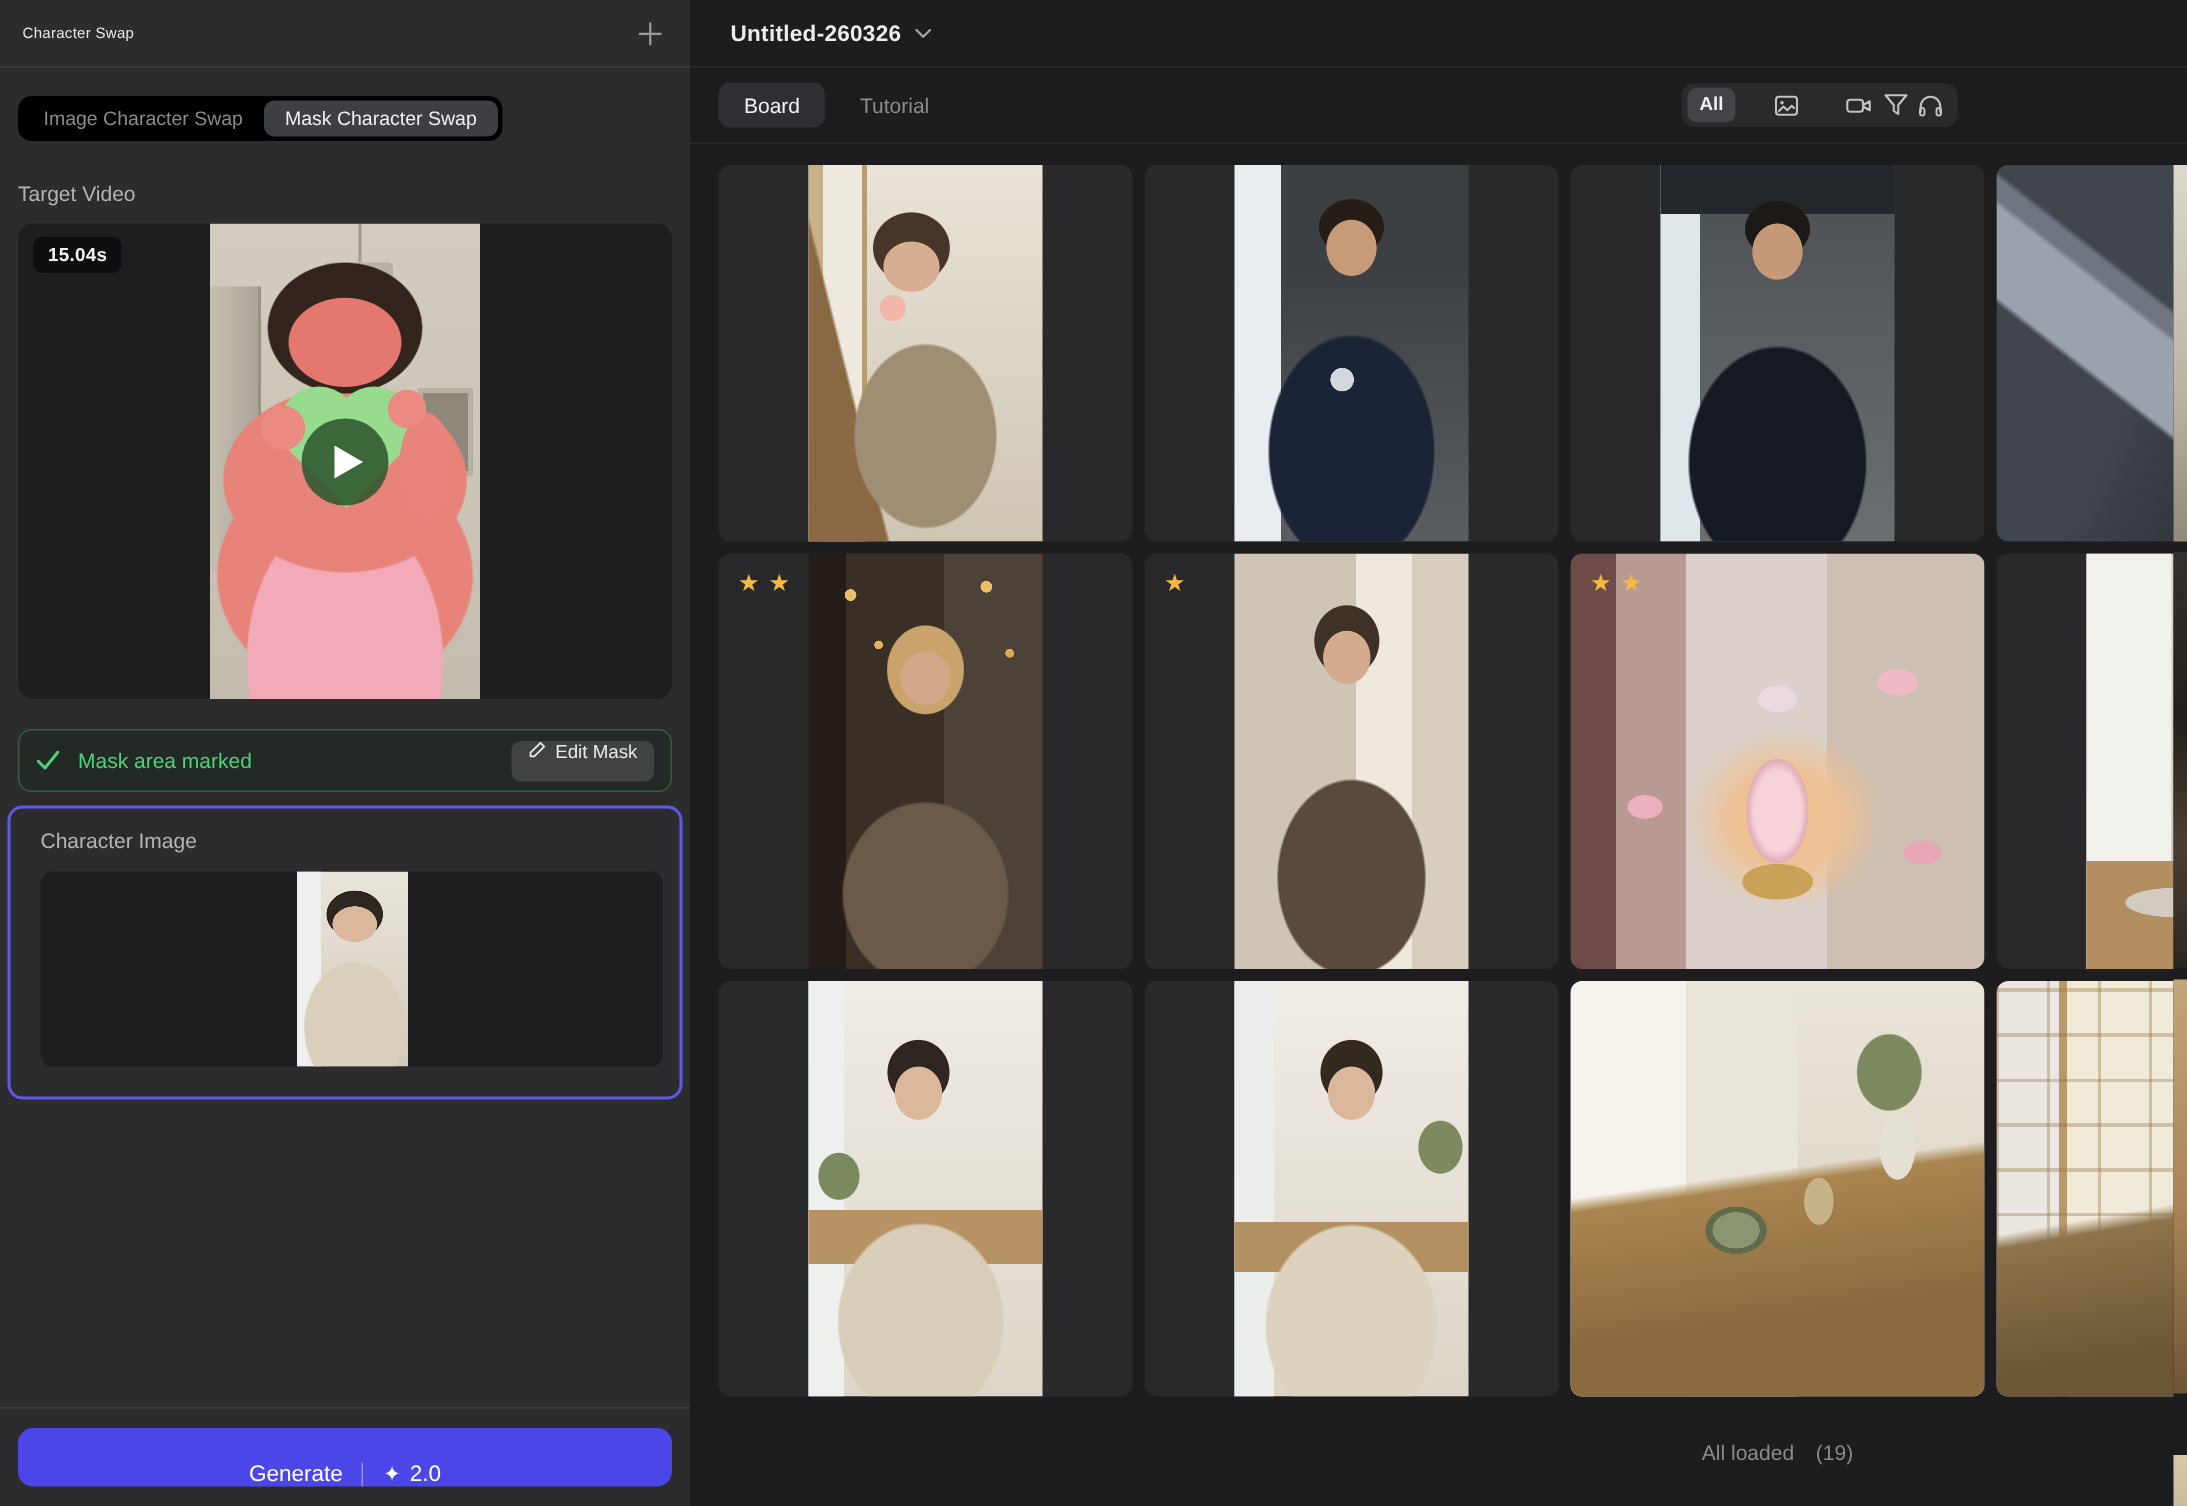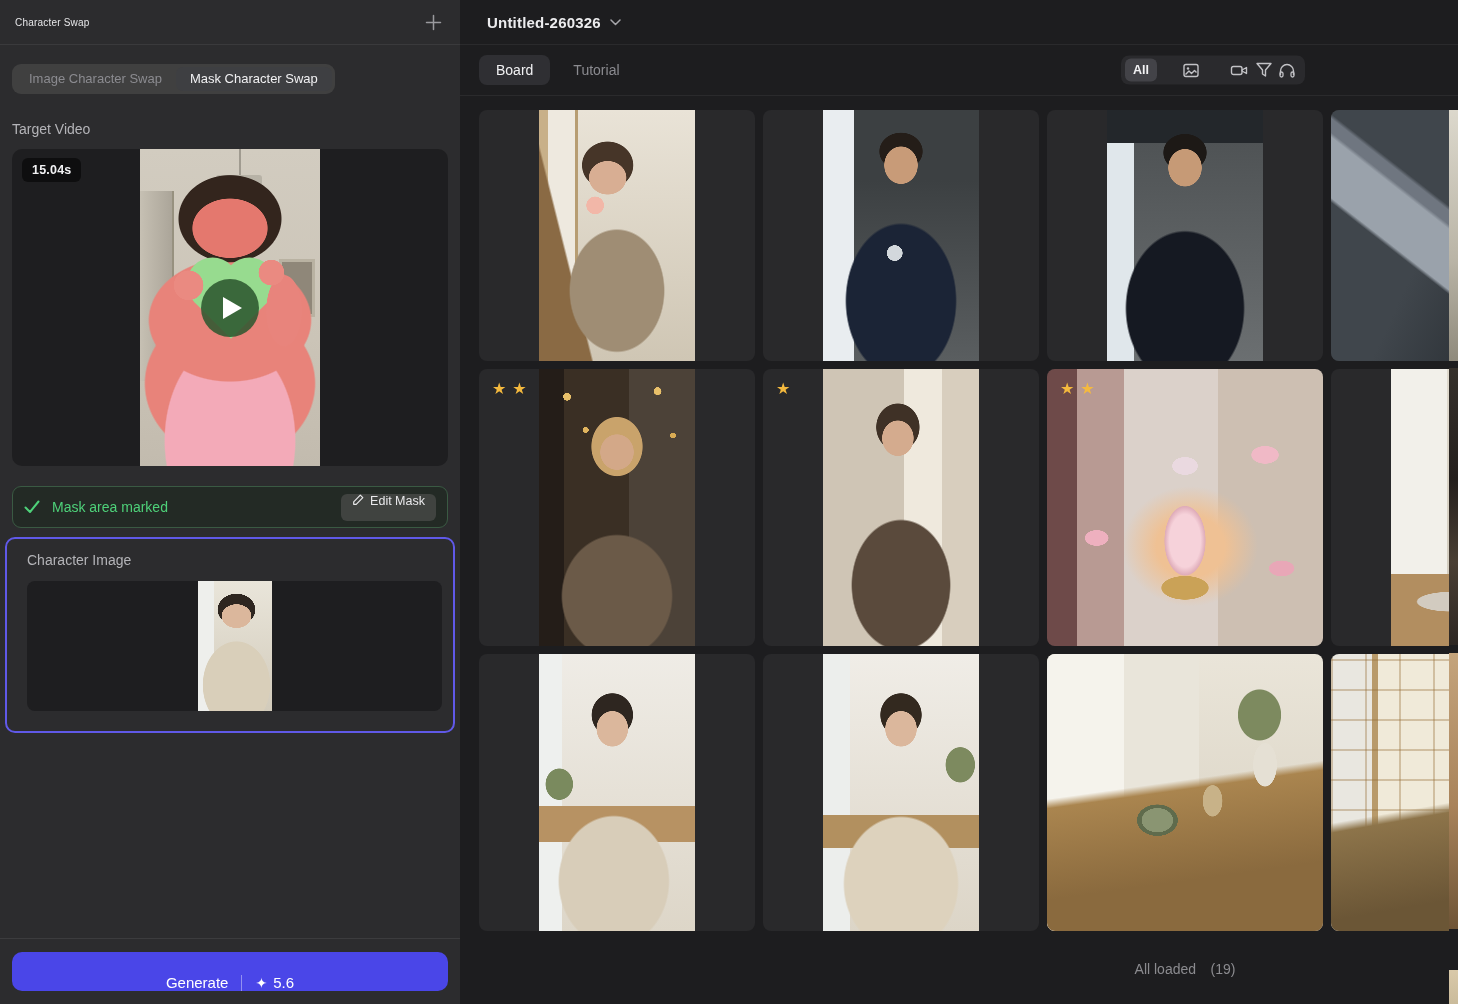--- a/index.html
+++ b/index.html
@@ -7,21 +7,21 @@
   body { font-family:"Liberation Sans","DejaVu Sans",sans-serif; }
   .app { position:relative; width:1458px; height:1004px; overflow:hidden; display:flex; background:#1d1d1f; }
 
   
   .sidebar { position:relative; width:460px; height:100%; background:#2c2c2e; flex:0 0 460px; display:flex; flex-direction:column; }
   .sidebar-header { height:45px; flex:0 0 45px; display:flex; align-items:center; padding:0 15px; border-bottom:1px solid rgba(255,255,255,0.07); }
   .sidebar-title { font-size:10px; font-weight:500; color:#e7e7e9; letter-spacing:.2px; }
   .icon-btn { margin-left:auto; width:24px; height:24px; display:flex; align-items:center; justify-content:center; cursor:pointer; }
   .sidebar-body { flex:1; padding:0 12px; overflow:hidden; }
 
-  .seg-control { margin-top:19px; display:inline-flex; background:#404040; border-radius:9px; padding:3px; }
+  .seg-control { margin-top:19px; display:inline-flex; background:#000000; border-radius:9px; padding:3px; }
   .seg-item { padding:0 14px; height:24px; line-height:24px; font-size:13px; color:#8b8b90; border-radius:7px; cursor:pointer; white-space:nowrap; }
   .seg-item.active { background:#3e3f42; color:#f1f1f3; font-weight:500; }
 
   .section-label { margin-top:27px; font-size:14px; color:#b4b4b8; }
 
   .video-panel { position:relative; margin-top:12px; height:317px; background:#1e1e20; border-radius:10px; overflow:hidden; }
   .duration-badge { position:absolute; z-index:9; top:9px; left:10px; background:rgba(8,8,8,0.72); color:#f2f2f4; font-size:12.5px; font-weight:600; padding:5px 10px; border-radius:6px; letter-spacing:.2px; }
   .video-thumb { position:absolute; left:50%; transform:translateX(-50%); top:0; width:180px; height:317px; background:linear-gradient(180deg,#d2ccc0 0%,#cbc4b7 60%,#c2bbae 100%); overflow:hidden; }
   .vt-lamp { position:absolute; top:26px; left:55%; transform:translateX(-50%); width:46px; height:30px; background:#b7b2a6; border-radius:3px; }
   .vt-lamp::before { content:""; position:absolute; top:-26px; left:50%; width:2px; height:26px; background:#a09b90; }
@@ -261,21 +261,21 @@
         </div>
       </div>
     </div>
 
     <div class="sidebar-footer">
       <button class="generate-btn">
         <span class="gen-label">Generate</span>
         <span class="gen-divider"></span>
         <span class="gen-credits">
           <span class="spark">✦</span>
-          <span>5.6</span>
+          <span>2.0</span>
         </span>
       </button>
     </div>
   </div>
 
   <div class="main">
     <div class="main-header">
       <span class="main-title-wrap">
         <span class="main-title">Untitled-260326</span>
         <span>

